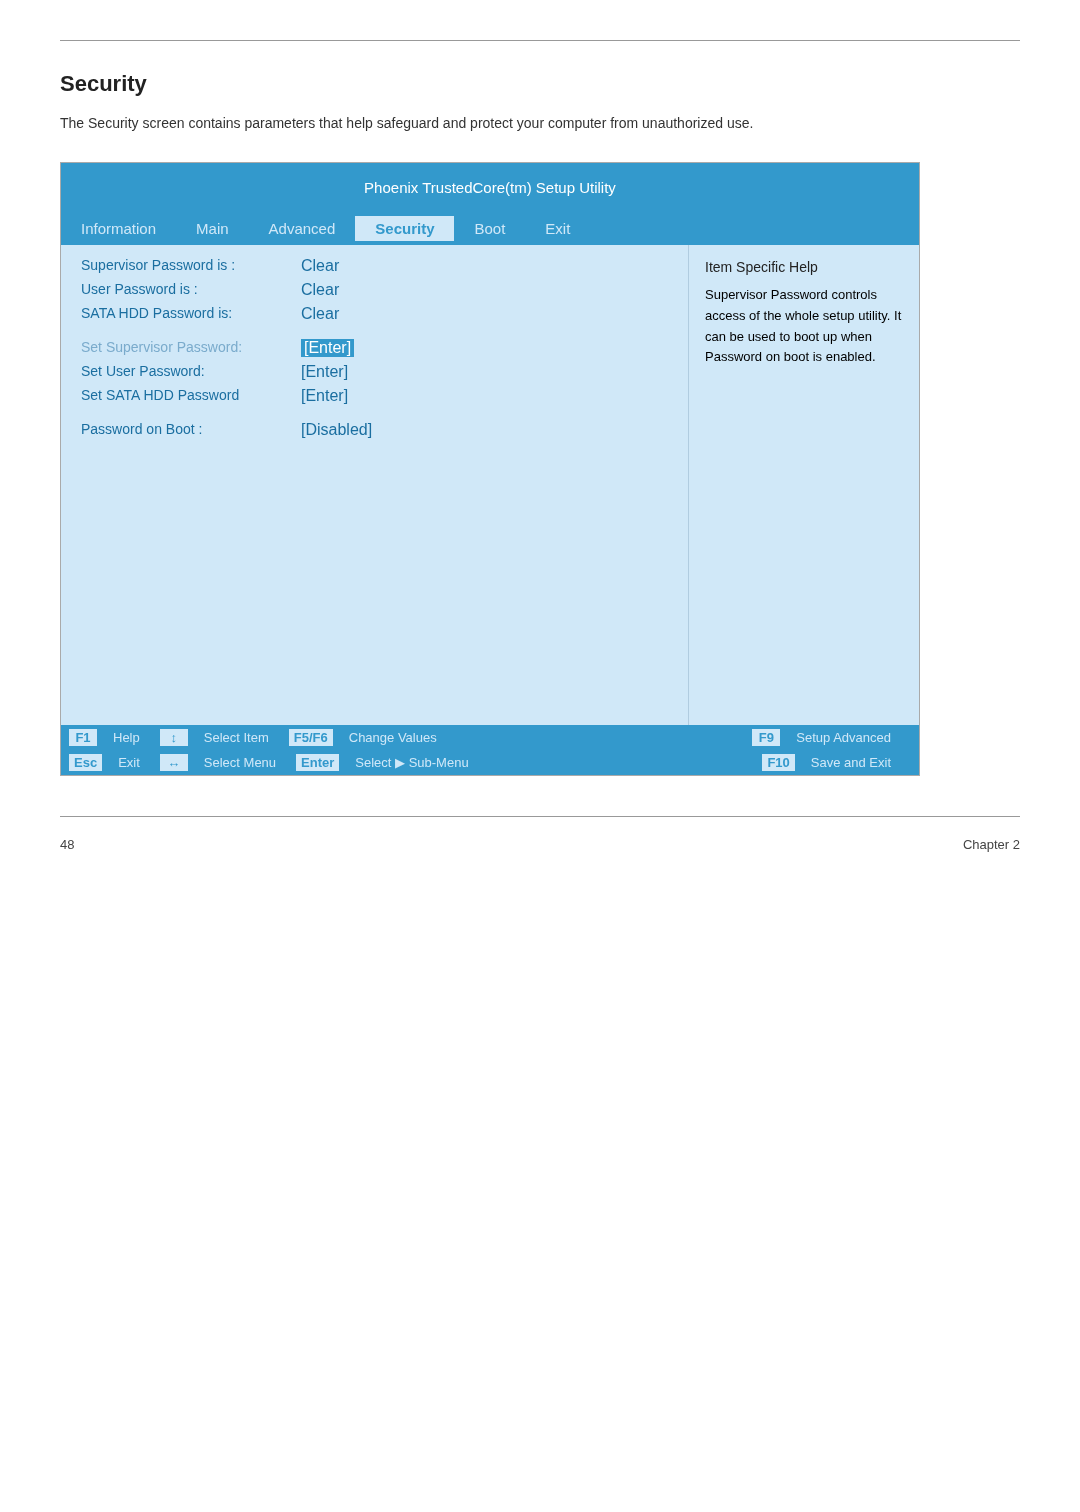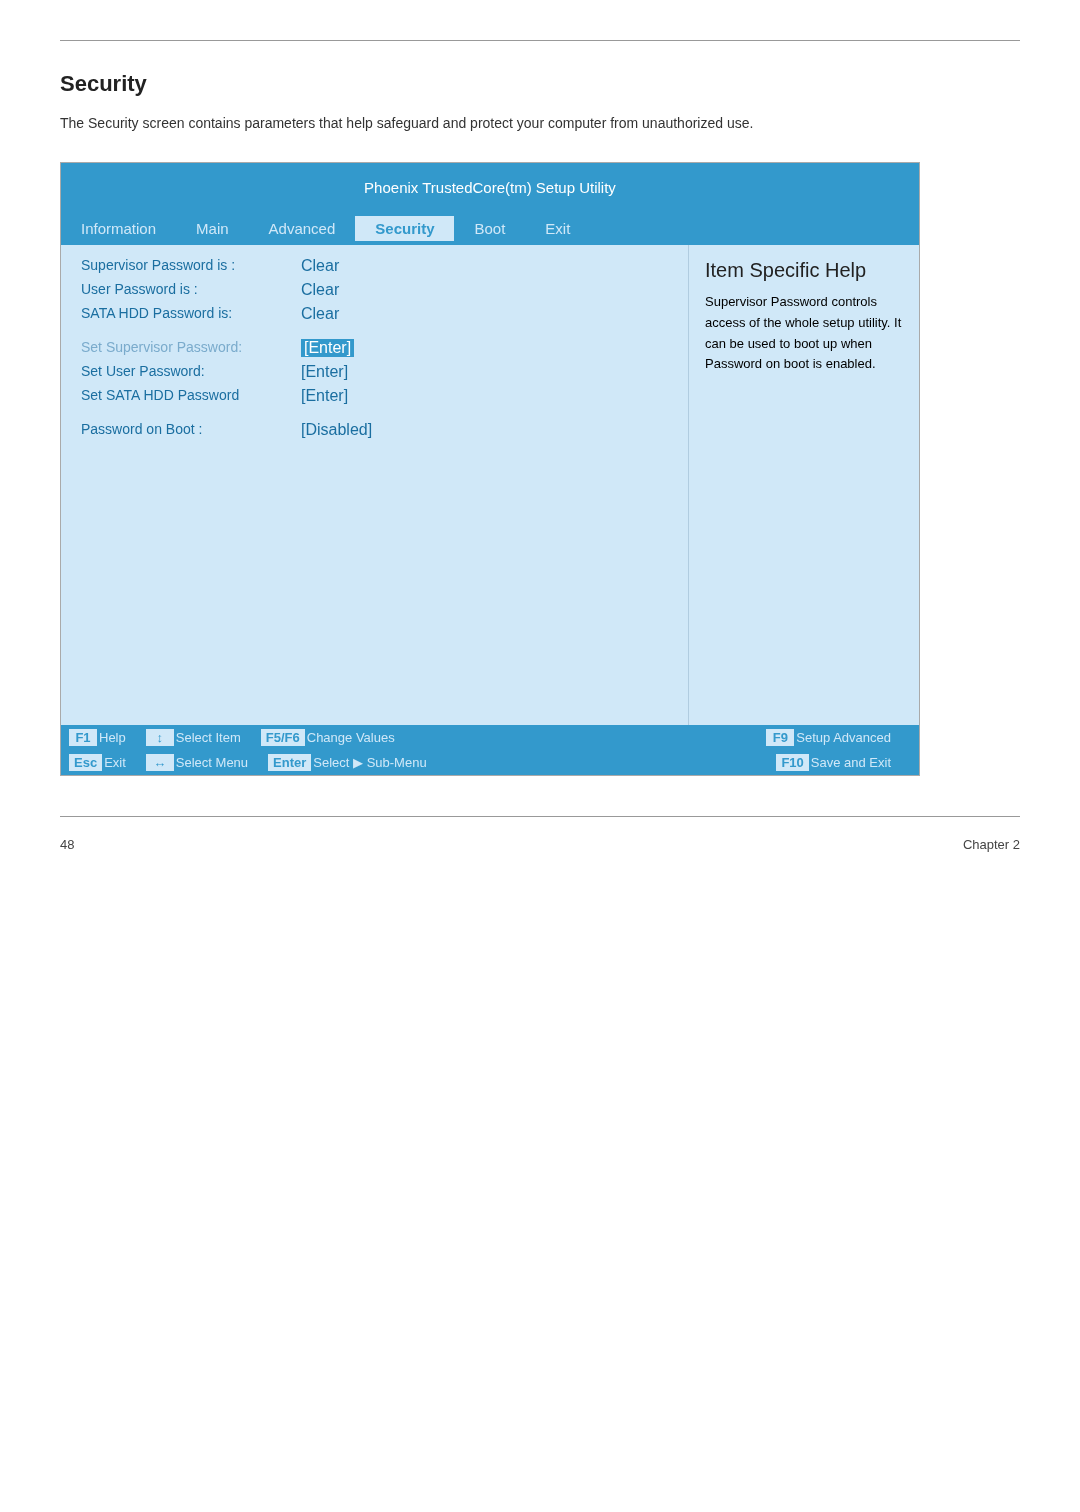--- a/index.html
+++ b/index.html
@@ -82,21 +82,21 @@
       border-right: 1px solid #b0cce0;
     }
 
     .bios-right {
       width: 230px;
       padding: 14px 16px;
       background: #d0e8f8;
     }
 
     .bios-right-title {
-      font-size: 20px;
+      font-size: 14px;
       color: #222;
       margin-bottom: 10px;
       font-weight: normal;
     }
 
     .bios-right-text {
       font-size: 13px;
       color: #000000;
       line-height: 1.6;
     }
@@ -141,21 +141,21 @@
       align-items: center;
       padding: 4px 8px;
       gap: 0;
     }
 
     .status-key {
       background: #d0e8f8;
       color: #3399cc;
       font-weight: bold;
       padding: 1px 5px;
-      margin-right: 2px;
+      margin-right: 16px;
       font-size: 13px;
       min-width: 28px;
       text-align: center;
     }
 
     .status-label {
       color: #d0e8f8;
       font-size: 13px;
       margin-right: 20px;
     }

